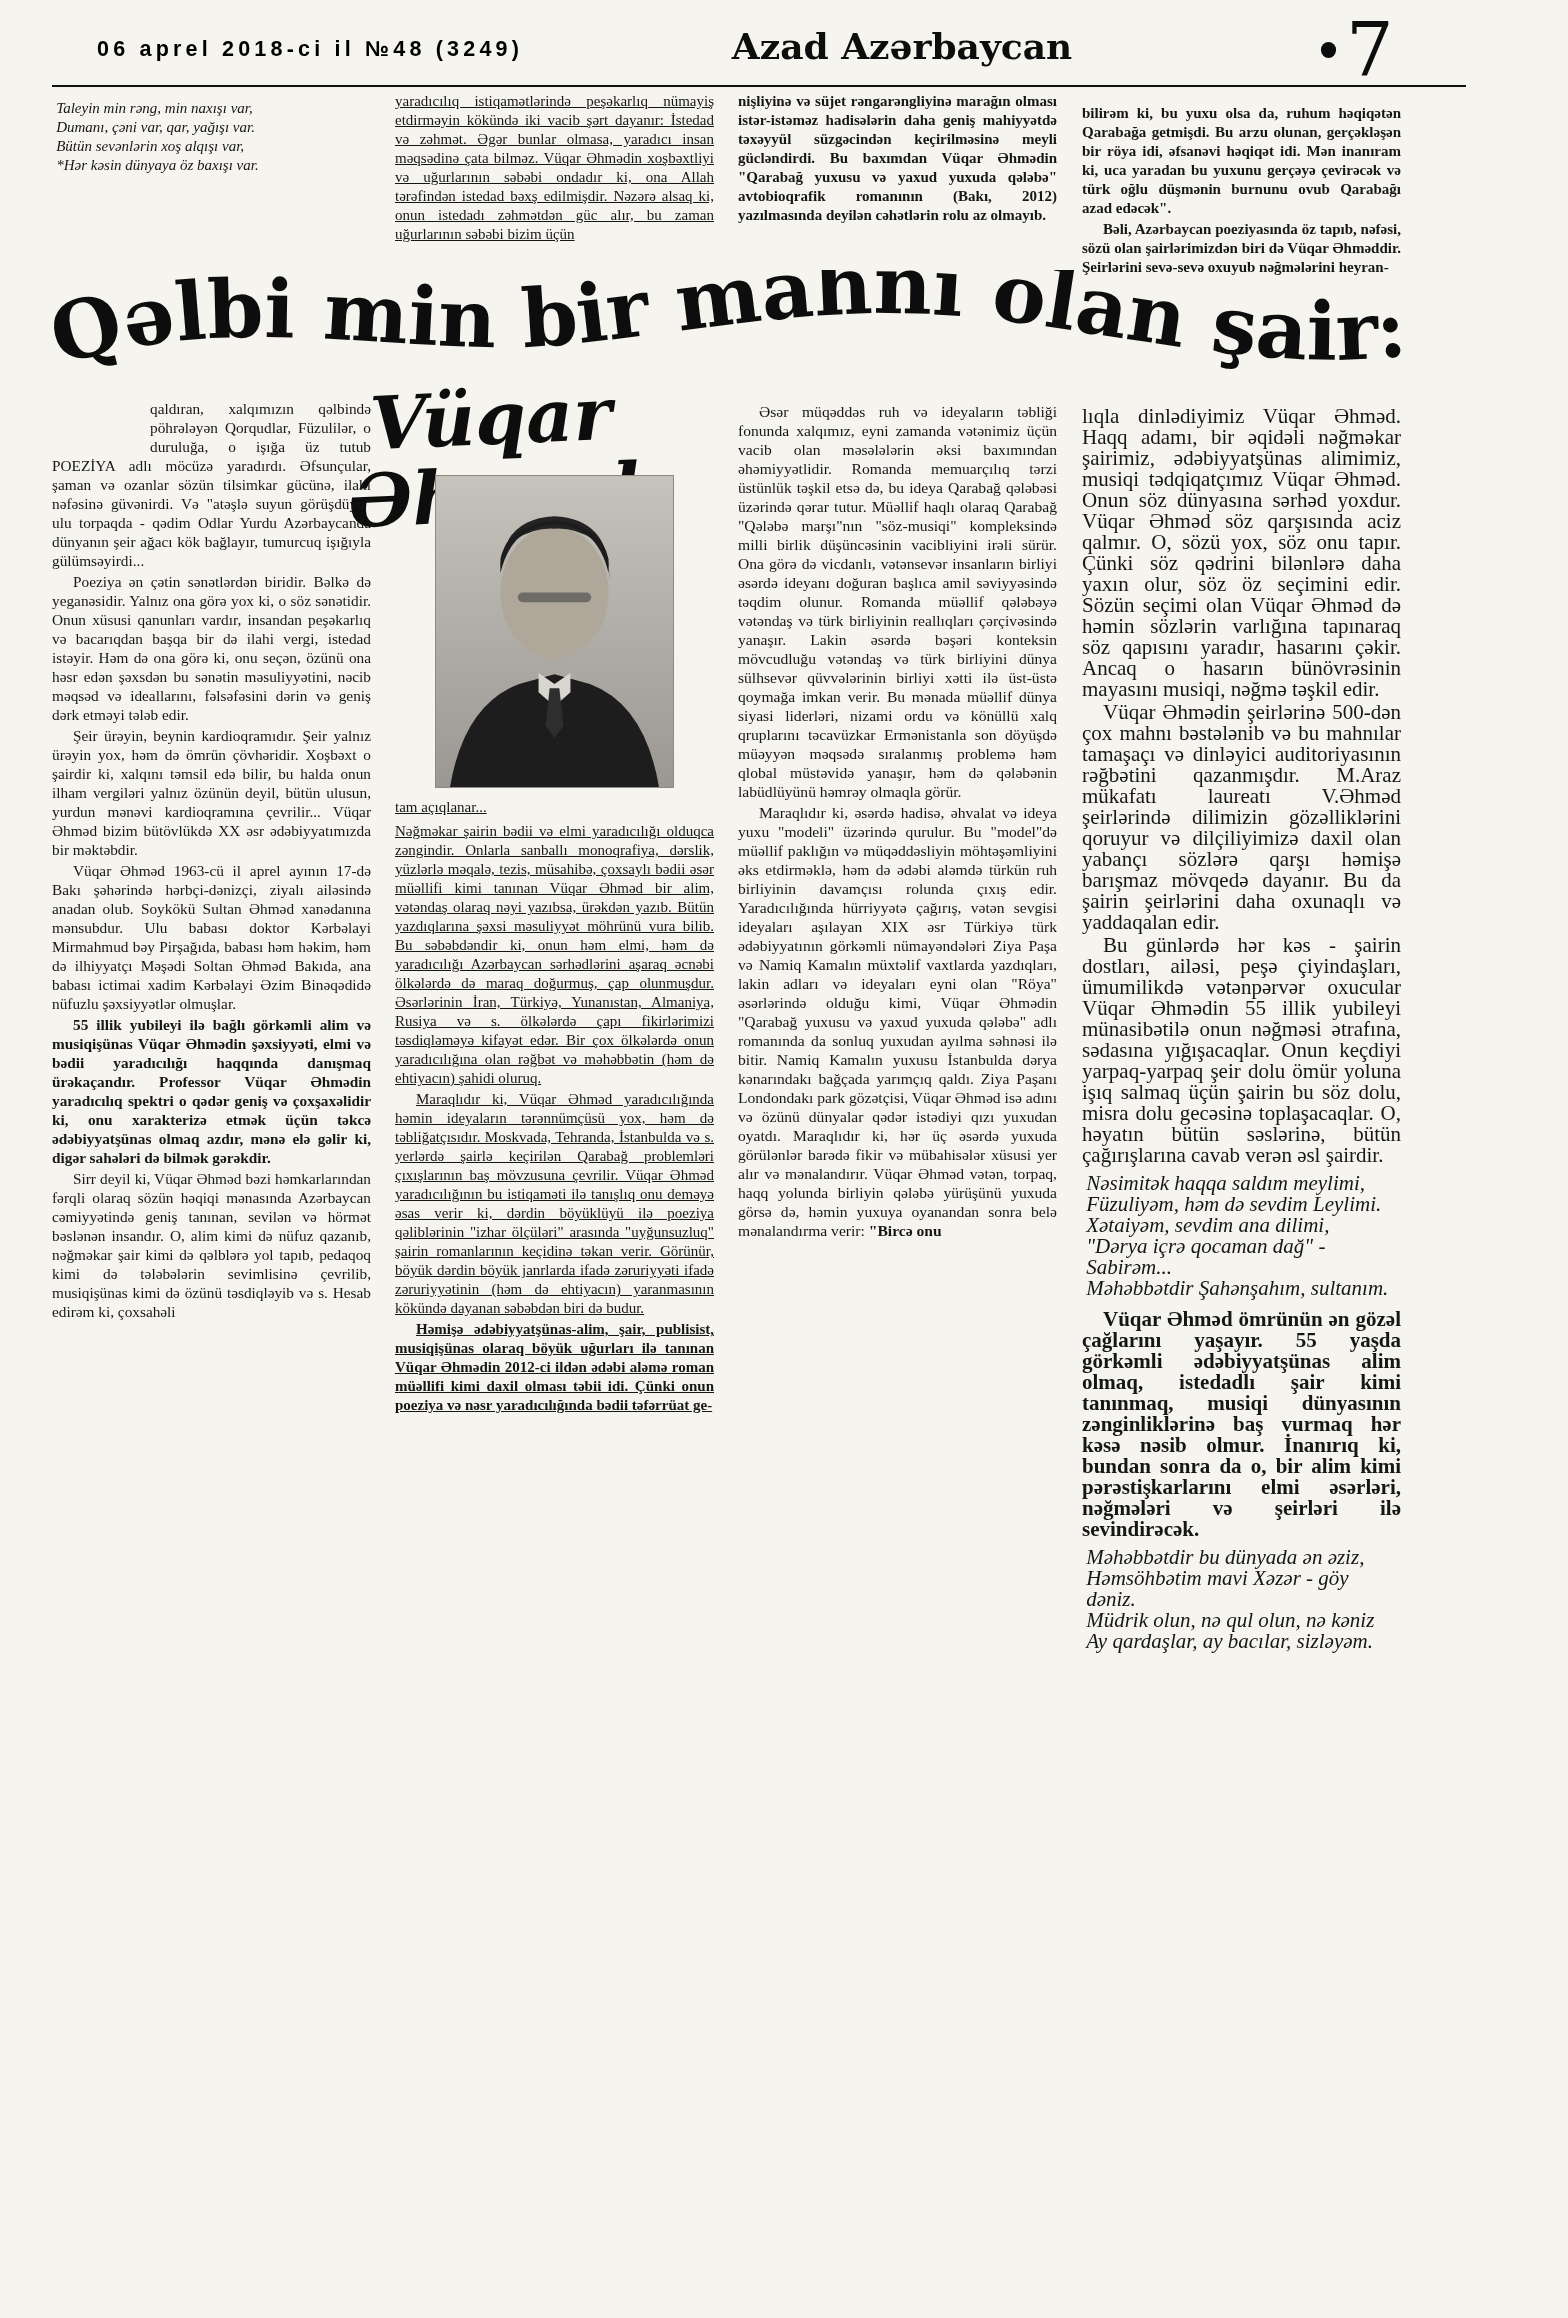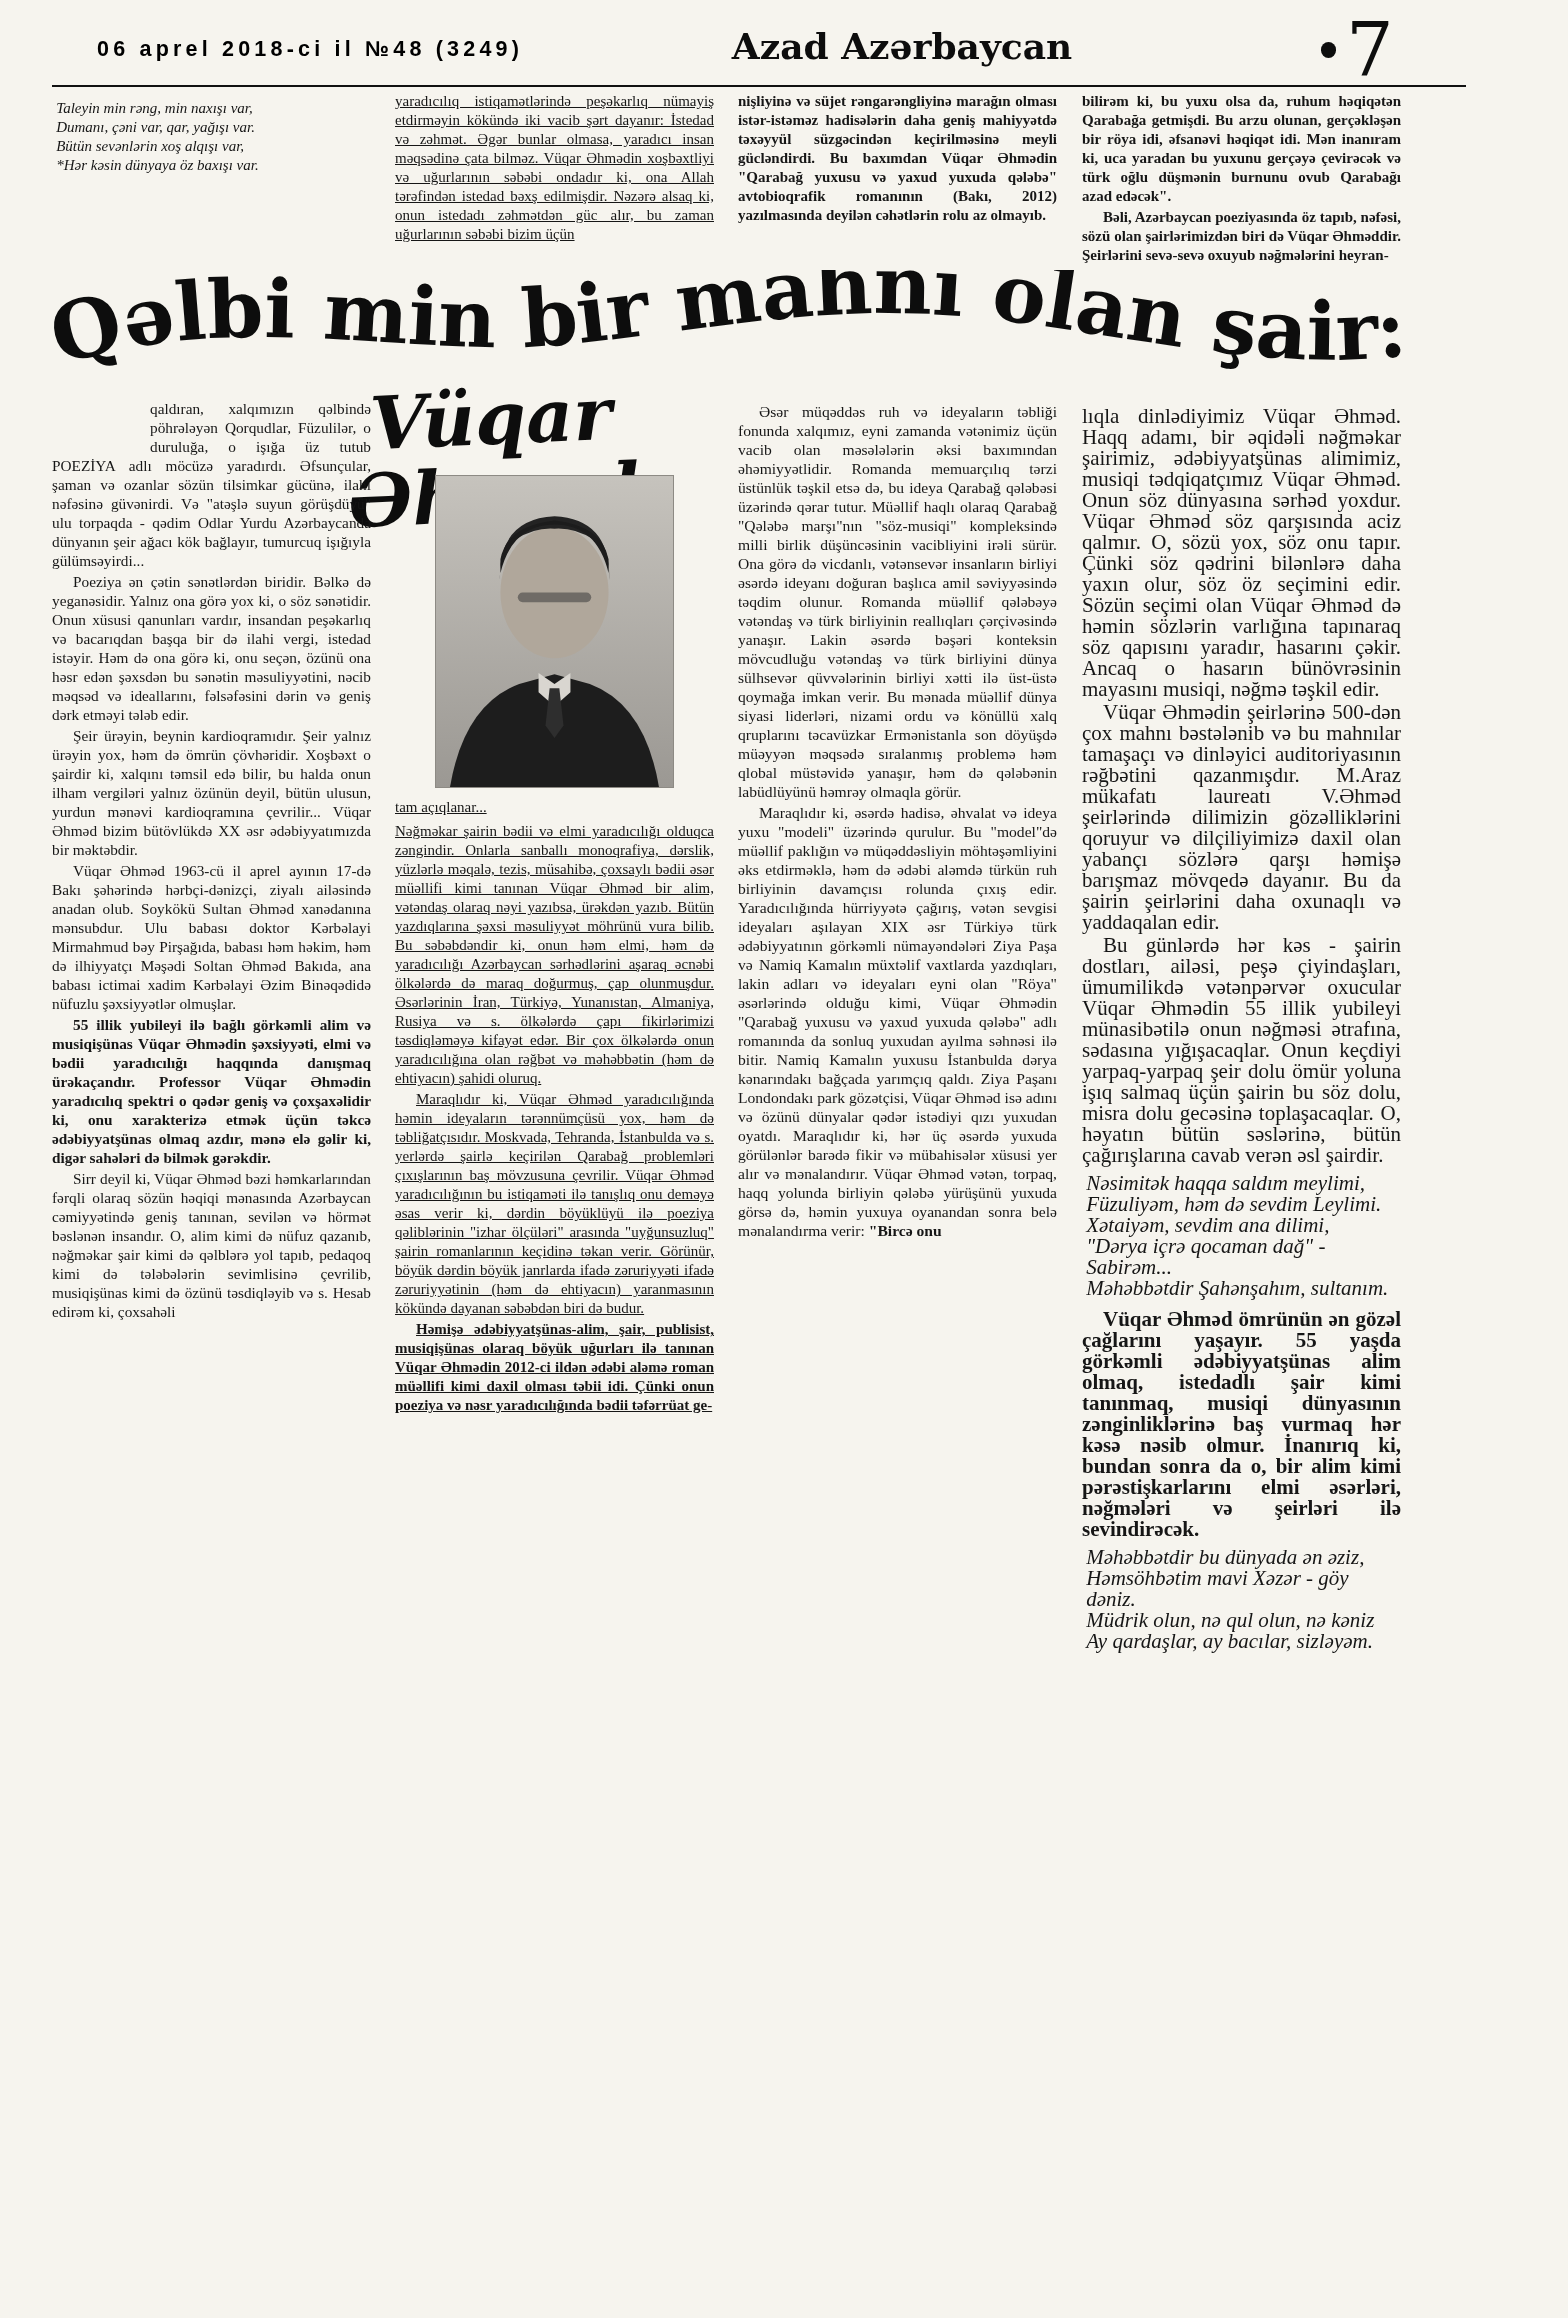--- a/index.html
+++ b/index.html
@@ -34,21 +34,21 @@
   }
   .hdr-rule {
     position:absolute; left:52px; top:85px; width:1414px; height:2.1px; background:#111;
   }
 
   
   .col { position:absolute; width:319px; text-align:justify; }
   .x1 { left:52px; } .x2 { left:395px;text-decoration:underline; } .x3 { left:738px; } .x4 { left:1082px; }
 
   .strip { top:92px; font-size:15px; line-height:19px; }
-  .strip.x4 { top:92px; }
+  .strip.x4 { top:104px; }
 
   .main1 { top:399px;  font-size:15.3px;   line-height:19px; }
   .main2 { top:475px;  font-size:15px; line-height:19px; }
   .main3 { top:402px;  font-size:15.6px; line-height:19px; }
   .main4 { top:406px;  font-size:21px; line-height:21px; }
 
   p { margin:0 0 2.1px 0; text-indent:21px; }
   p.noind { text-indent:0; }
   .bold { font-weight:bold; }
 

